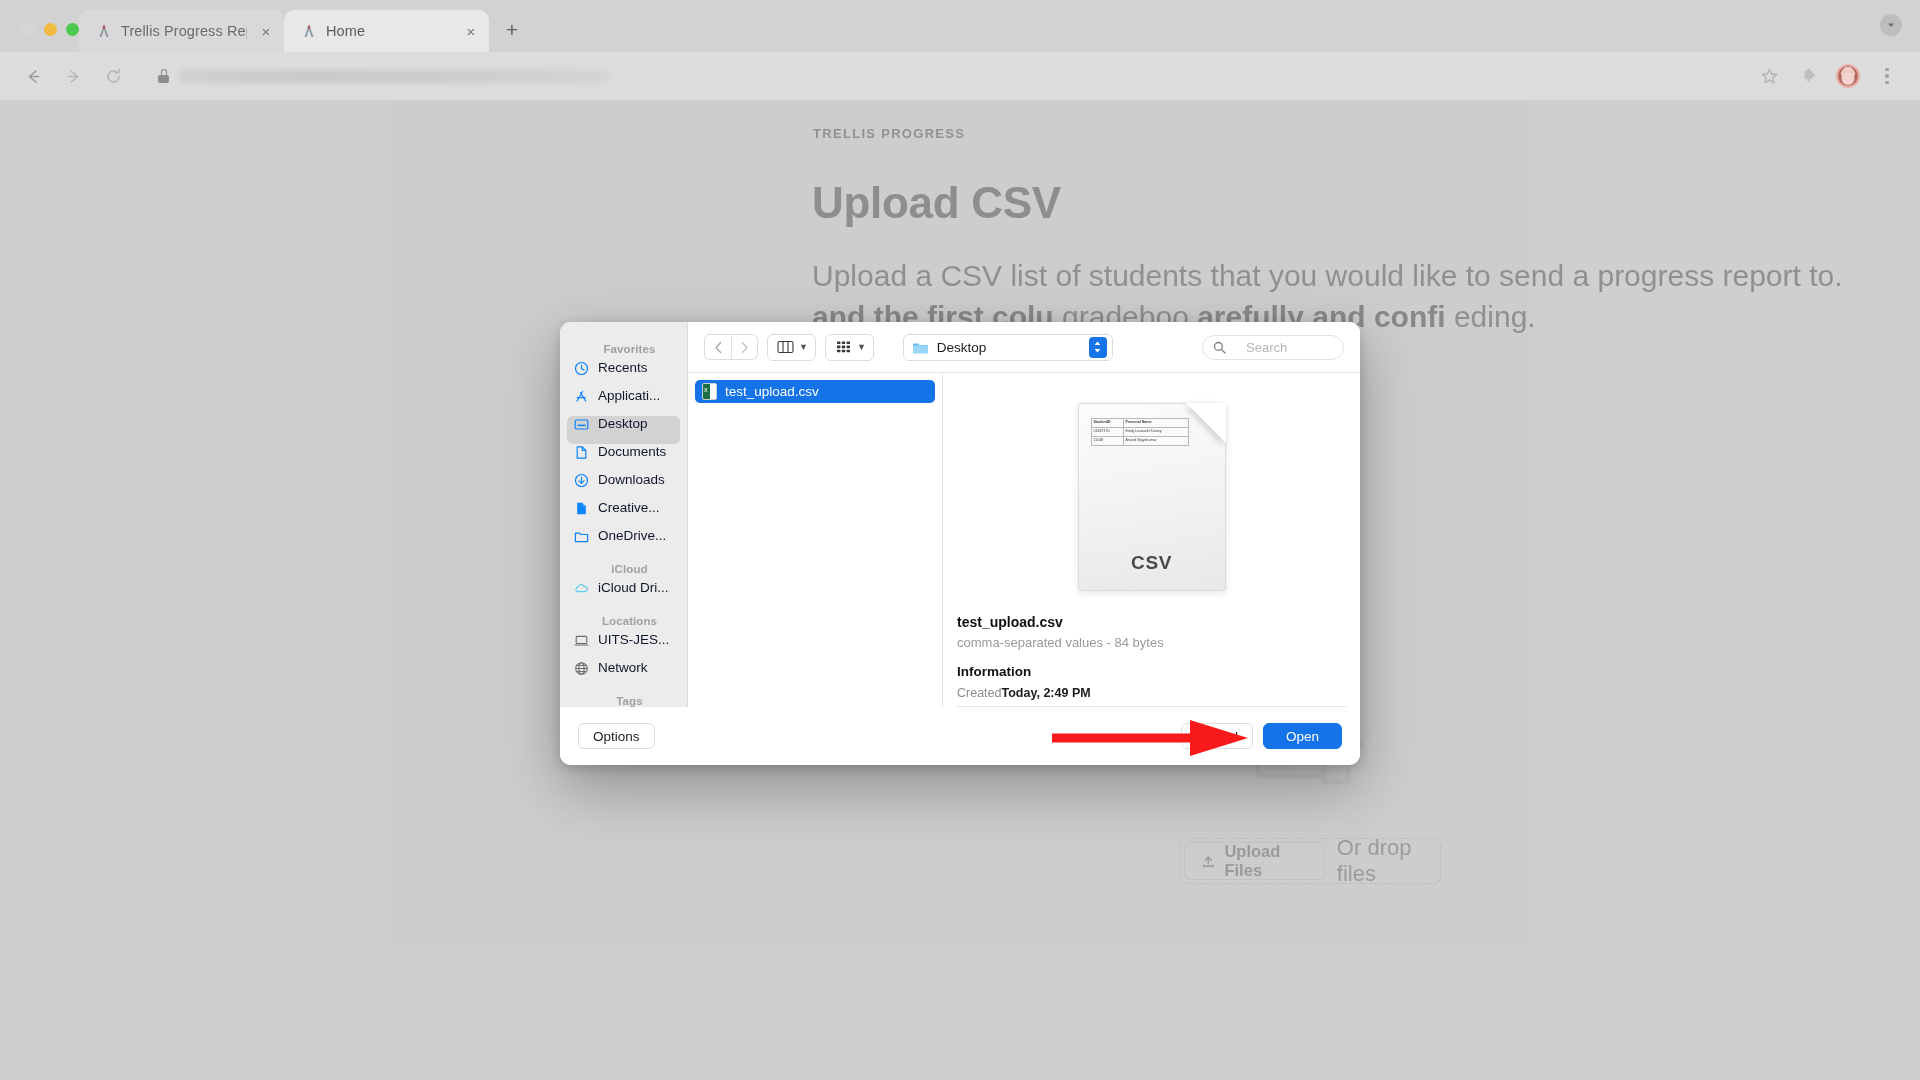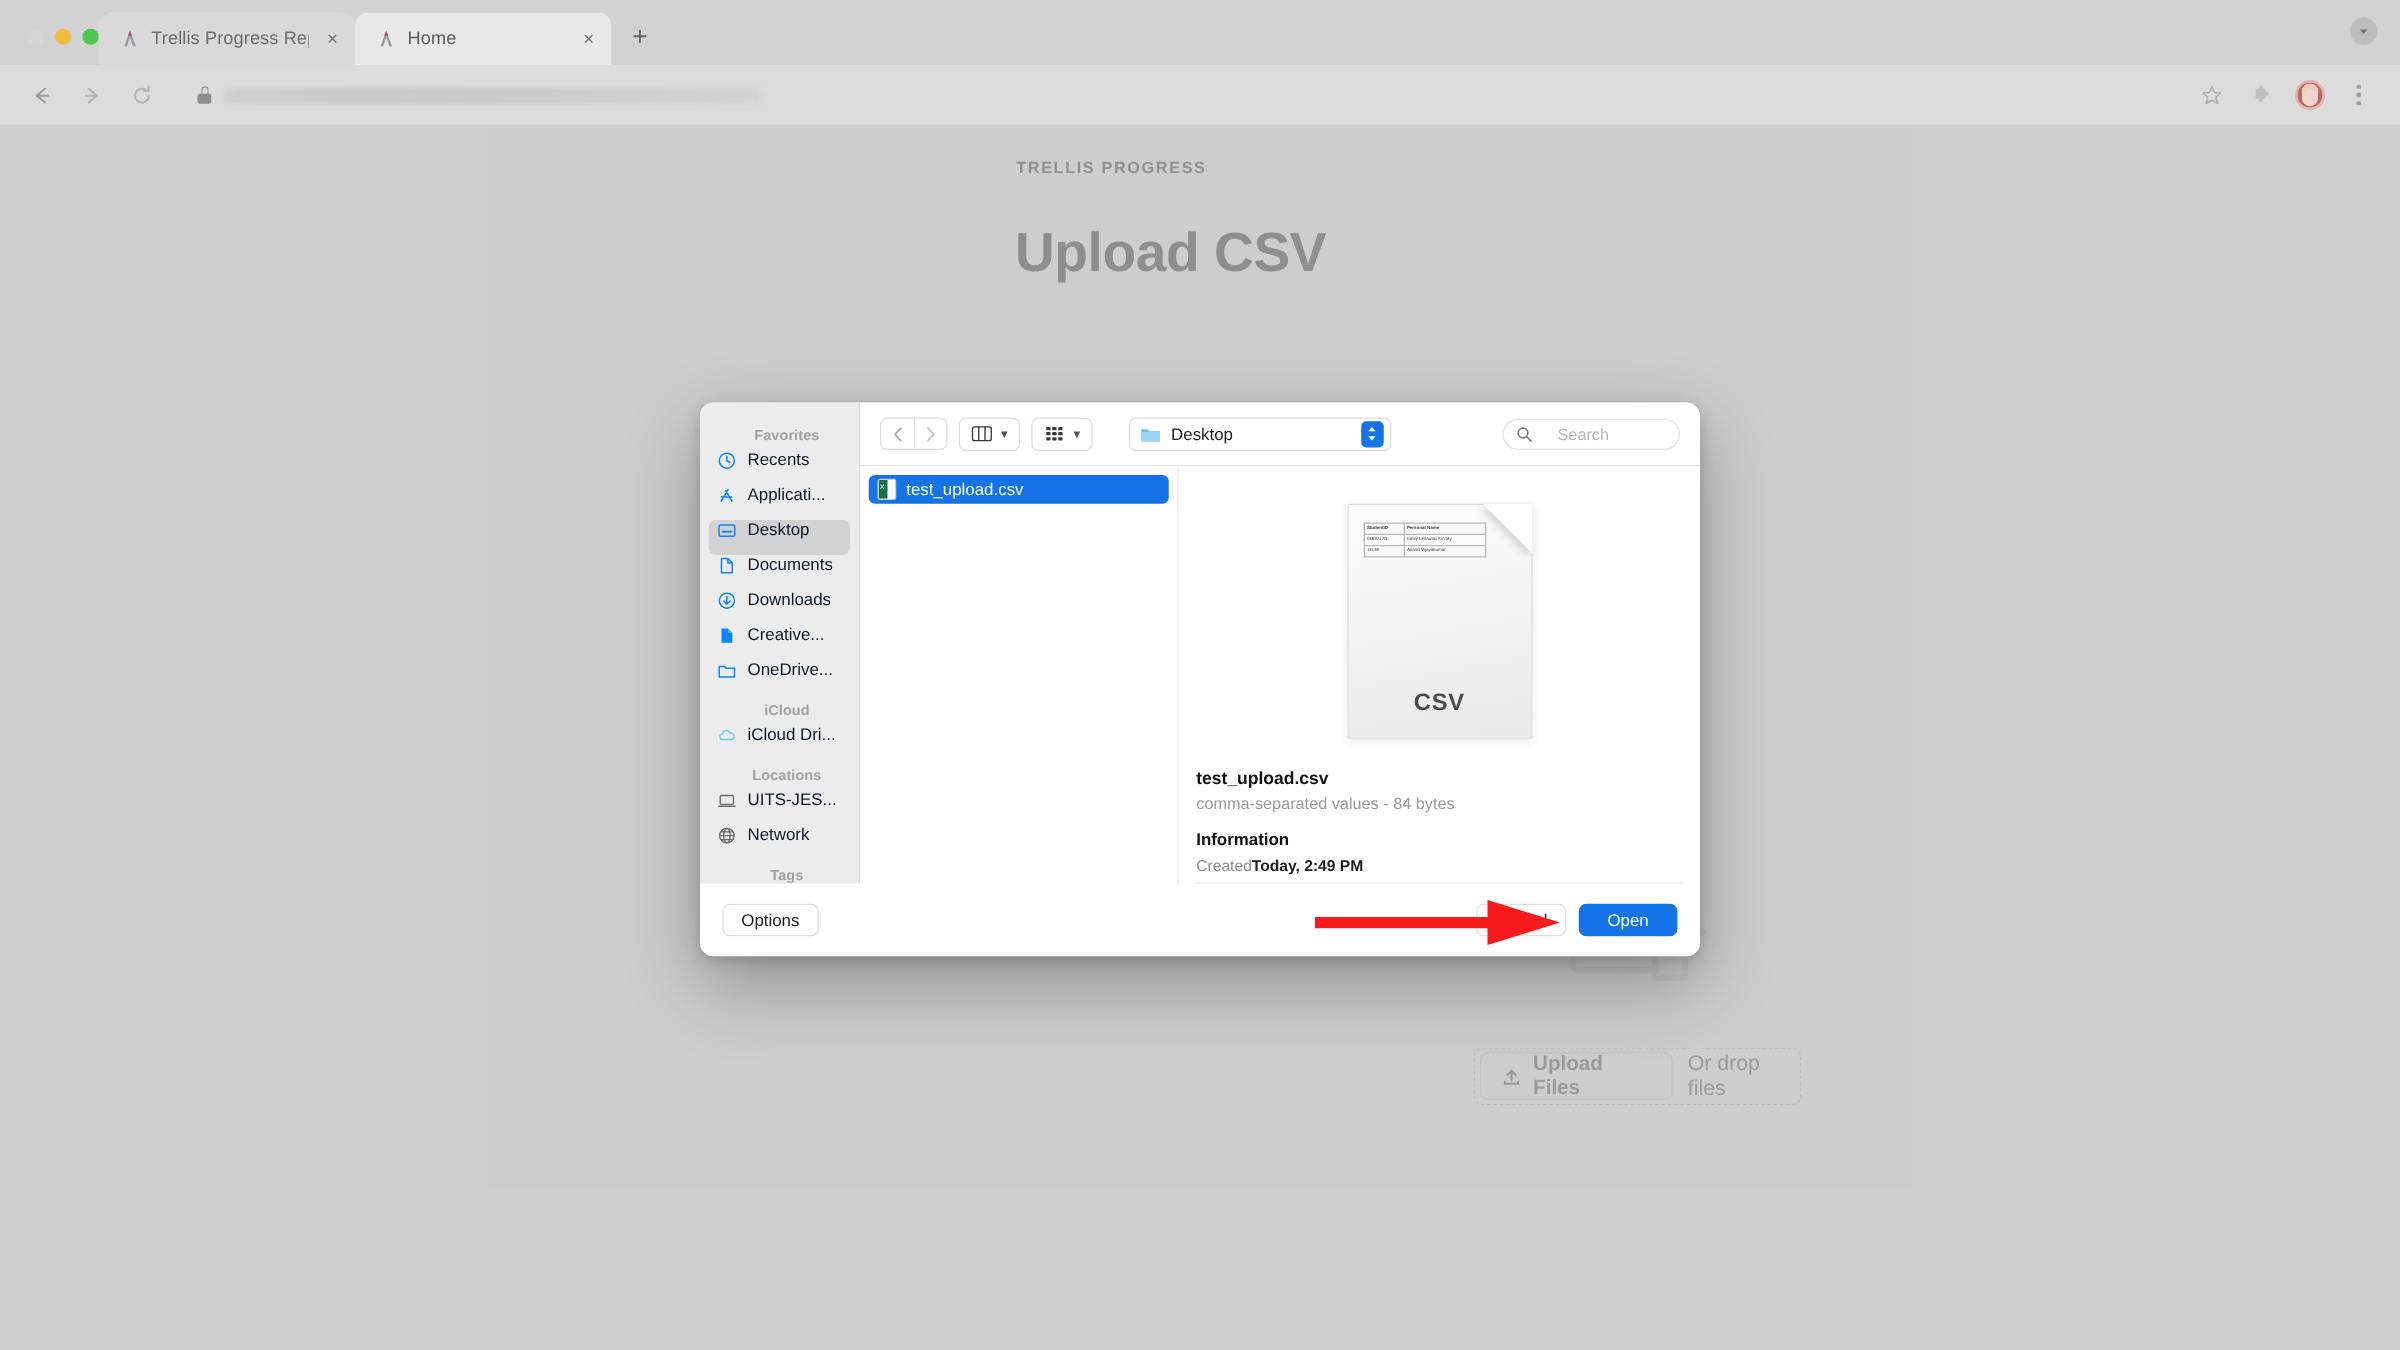--- a/index.html
+++ b/index.html
@@ -142,21 +142,21 @@
     border: 1.5px dashed #bdbdbd; border-radius: 7px;
     display: flex; align-items: center;
   }
   .dz-btn {
     display: flex; align-items: center; gap: 9px;
     height: 38px; margin-left: 4px; padding: 0 16px;
     border: 1.5px solid #c2c2c2; border-radius: 6px;
     font-size: 16.5px; font-weight: 700; color: #9a9a9a;
     background: #cdcdcd;
   }
-  .dz-text { font-size: 17px; color: #9c9c9c; margin-left: 12px; }
+  .dz-text { font-size: 22px; color: #9c9c9c; margin-left: 12px; }
 
   
   .dialog {
     position: absolute; left: 560px; top: 322px;
     width: 800px; height: 443px;
     background: #ffffff; border-radius: 11px;
     box-shadow: 0 22px 60px rgba(0,0,0,.30), 0 3px 12px rgba(0,0,0,.18);
     overflow: hidden; display: flex; flex-direction: column;
   }
   .dlg-body { flex: 1; display: flex; min-height: 0; }
@@ -404,20 +404,25 @@
           <i></i>
           <i></i>
         </span>
     </div>
   </div>
 
   <div class="page">
     <div class="page-card">
       <div class="eyebrow">TRELLIS PROGRESS</div>
       <div class="h1">Upload CSV</div>
+      <div class="lead">
+        <span>Upload a CSV list of students that you would like to send a progress report to. </span><b>and the first colu</b>
+        <span>gradeboo</span> <b>arefully and confi</b>
+        <span>eding.</span>
+      </div>
       <div class="example">Example:</div>
 
       <div class="dropzone">
         <div class="dz-icon">
           <svg width="120" height="110" viewBox="0 0 120 110">
             <rect x="8" y="16" width="68" height="60" rx="4" fill="none" stroke="#bebebe" stroke-width="5"></rect>
             <rect x="12" y="14" width="58" height="26" rx="3" fill="#bebebe"></rect>
             <text x="41" y="34" font-size="19" font-weight="700" fill="#d2d2d2" text-anchor="middle" font-family="Liberation Sans, sans-serif">CSV</text>
             <path d="M74 82 V46 H60 L86 18 L112 46 H98 V82 Z" fill="#cdcdcd" stroke="#bebebe" stroke-width="5" stroke-linejoin="round"></path>
           </svg>

